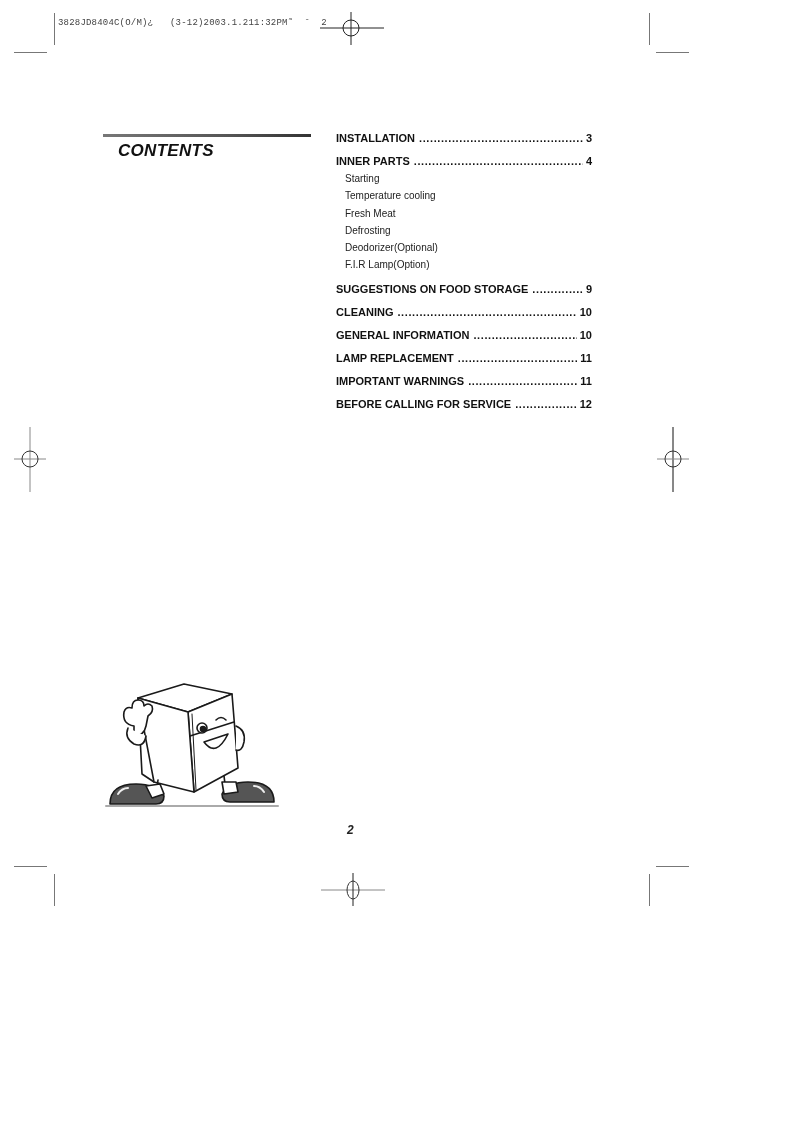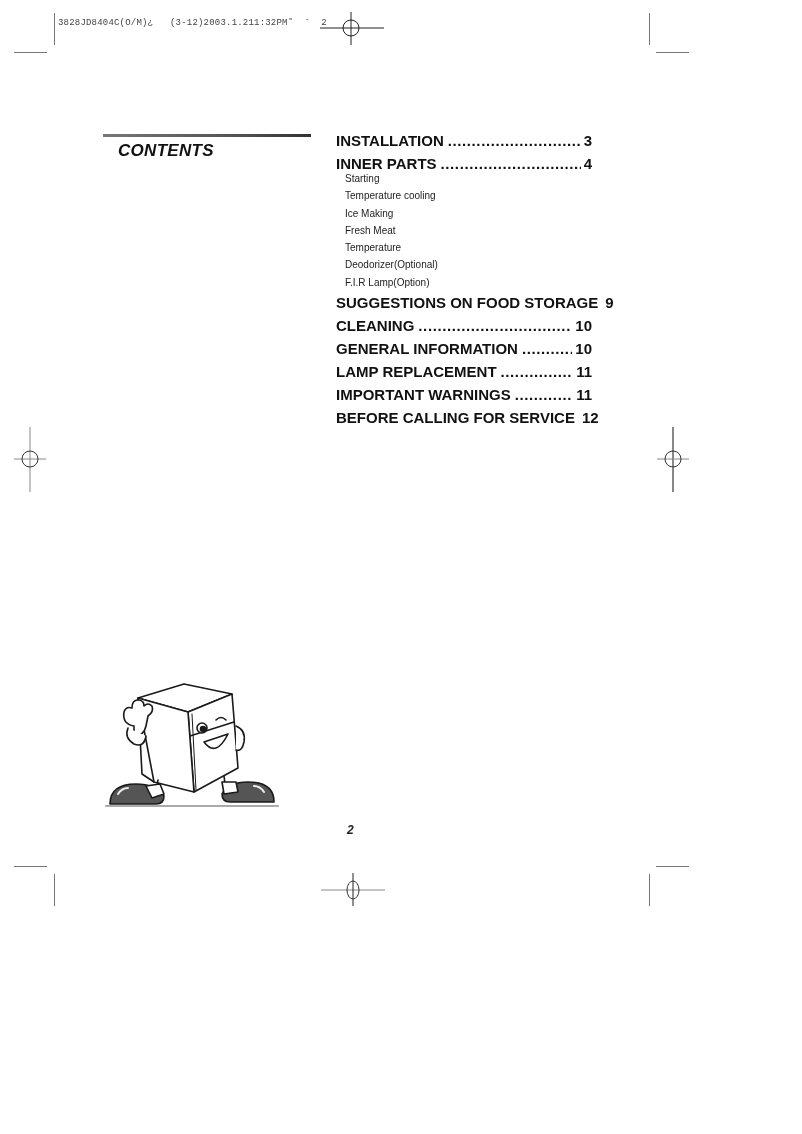--- a/index.html
+++ b/index.html
@@ -5,26 +5,26 @@
   html, body { margin: 0; padding: 0; background: #ffffff; }
   body { width: 802px; height: 1134px; position: relative; overflow: hidden; font-family: "Liberation Sans", sans-serif; color: #1a1a1a; }
   .abs { position: absolute; }
   .slug { left: 58px; top: 18px; font-family: "Liberation Mono", monospace; font-size: 9px; color: #444; white-space: pre; letter-spacing: 0.2px; }
   .line-h { position: absolute; height: 1px; background: #777; }
   .line-v { position: absolute; width: 1px; background: #777; }
   .reg { position: absolute; }
   .rule { left: 103px; top: 134px; width: 208px; height: 3px; background: linear-gradient(to right, #777, #555 60%, #333); }
   .contents-title { left: 118px; top: 141px; font-size: 17px; font-weight: bold; font-style: italic; color: #111; letter-spacing: 0.3px; }
   .toc { left: 336px; top: 132px; width: 256px; }
-  .toc-item { display: flex; align-items: baseline; font-size: 15px; font-weight: bold; color: #111; height: 23px; }
+  .toc-item { display: flex; align-items: baseline; font-size: 11px; font-weight: bold; color: #111; height: 23px; }
   .toc-item .lbl { white-space: nowrap; }
   .toc-item .dots { flex: 1; overflow: hidden; white-space: nowrap; margin: 0 3px 0 4px; font-weight: bold; letter-spacing: 0.6px; }
   .toc-item .dots::before { content: "................................................................................................................"; }
   .toc-item .pg { white-space: nowrap; }
-  .subs { margin-top: -5px; margin-bottom: 0; padding-left: 9px; }
+  .subs { margin-top: -5px; margin-bottom: 6px; padding-left: 9px; }
   .sub-item { font-size: 10px; color: #222; height: 17.3px; line-height: 12px; }
   .page-num { left: 347px; top: 823px; font-size: 12px; font-weight: bold; font-style: italic; color: #222; }
   .mascot { left: 104px; top: 676px; width: 176px; height: 136px; }
 </style>
 </head>
 <body>
 
 <div class="abs slug">3828JD8404C(O/M)¿   (3-12)2003.1.211:32PM˜  ˆ  2</div>
 
 <div class="line-v" style="left:54px; top:13px; height:32px;"></div>
@@ -60,23 +60,22 @@
     <span class="pg">3</span>
   </div>
   <div class="toc-item">
     <span class="lbl">INNER PARTS</span>
     <span class="dots"></span>
     <span class="pg">4</span>
   </div>
   <div class="subs">
     <div class="sub-item">Starting</div>
     <div class="sub-item">Temperature cooling</div>
-    <div class="sub-item">Ice Making</div>
     <div class="sub-item">Fresh Meat</div>
-    <div class="sub-item">Temperature</div>
+    <div class="sub-item">Defrosting</div>
     <div class="sub-item">Deodorizer(Optional)</div>
     <div class="sub-item">F.I.R Lamp(Option)</div>
   </div>
   <div class="toc-item">
     <span class="lbl">SUGGESTIONS ON FOOD STORAGE</span>
     <span class="dots"></span>
     <span class="pg">9</span>
   </div>
   <div class="toc-item">
     <span class="lbl">CLEANING</span>

